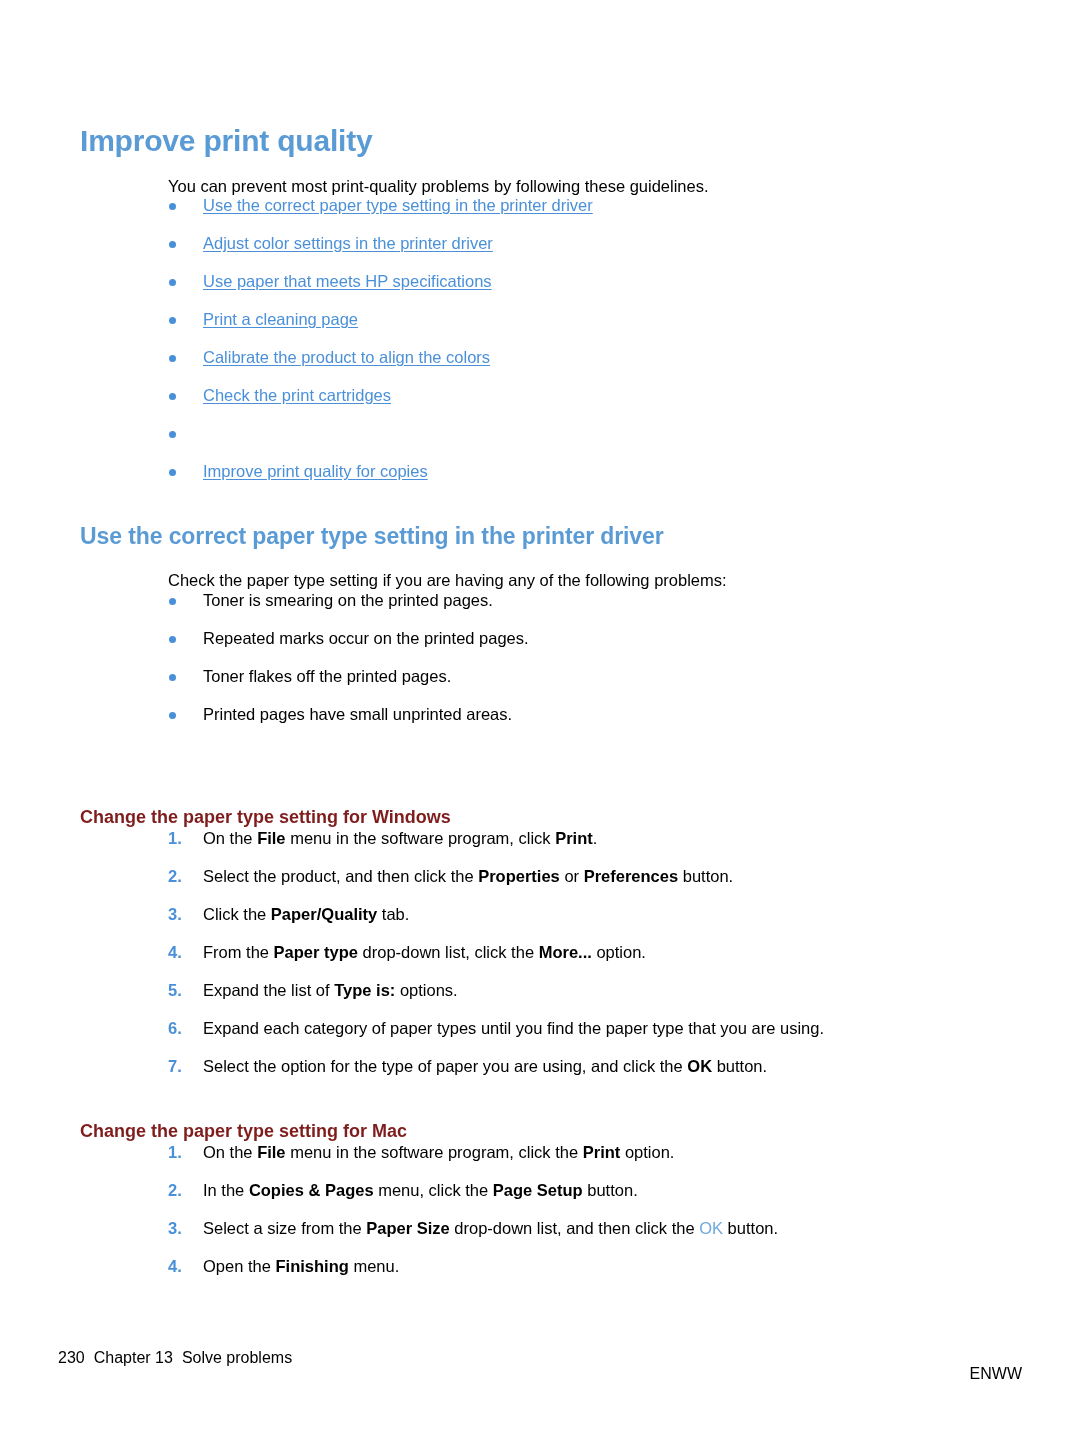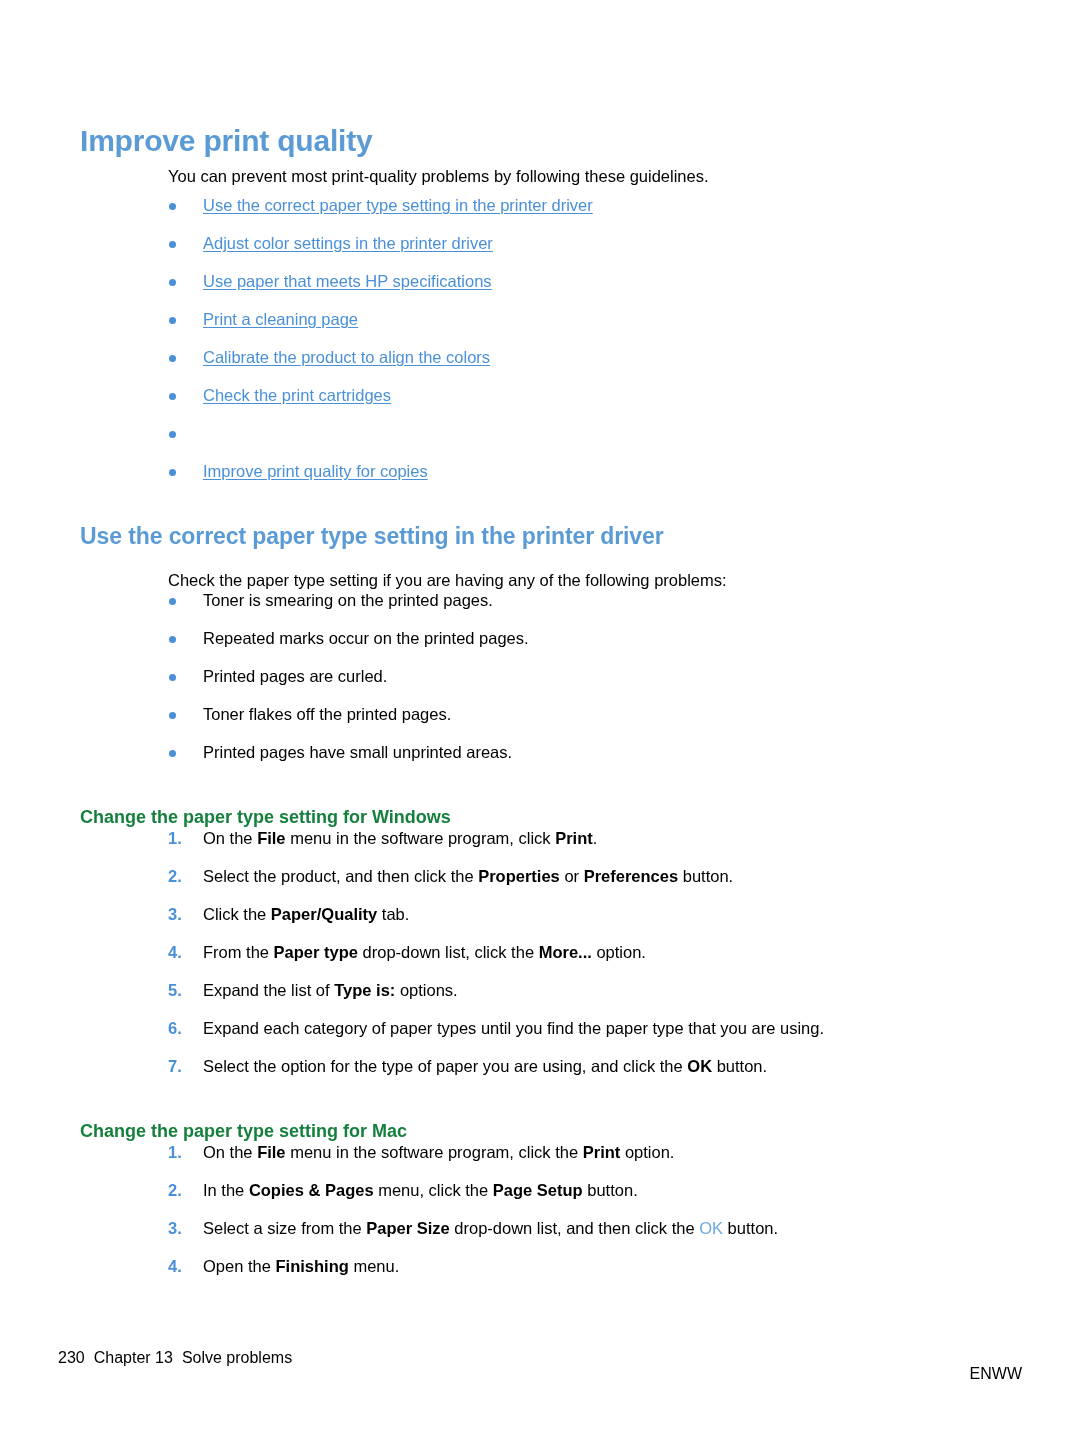--- a/index.html
+++ b/index.html
@@ -44,37 +44,37 @@
     color: #5B9BD5;
     letter-spacing: -0.1px;
     line-height: 1.1;
     white-space: nowrap;
   }
   .h3 {
     position: absolute;
     left: 80px;
     font-size: 18px;
     font-weight: bold;
-    color: #15803d;
+    color: #7f1d1d;
     line-height: 1.1;
     white-space: nowrap;
   }
   .h3-windows { top: 790px; }
   .h3-mac { top: 1104px; }
 
   
   .para {
     position: absolute;
     left: 168px;
     font-size: 16.5px;
     color: #000000;
     line-height: 1.25;
     white-space: nowrap;
   }
-  .para-intro { top: 149px; }
+  .para-intro { top: 159px; }
   .para-check { top: 553px; }
 
   
   .blist {
     position: absolute;
     left: 168px;
     margin: 0;
     padding: 0;
     list-style: none;
   }
@@ -186,21 +186,20 @@
       <li><span class="bullet-dot"></span><span class="doclink">Improve print quality for copies</span></li>
     </ul>
 
   <h2 class="h2">Use the correct paper type setting in the printer driver</h2>
 
   <p class="para para-check">Check the paper type setting if you are having any of the following problems:</p>
 
   <ul class="blist blist-problems">
       <li><span class="bullet-dot"></span><span class="plaintext">Toner is smearing on the printed pages.</span></li>
       <li><span class="bullet-dot"></span><span class="plaintext">Repeated marks occur on the printed pages.</span></li>
-      <li><span class="bullet-dot"></span><span class="plaintext">Printed pages are curled.</span></li>
       <li><span class="bullet-dot"></span><span class="plaintext">Toner flakes off the printed pages.</span></li>
       <li><span class="bullet-dot"></span><span class="plaintext">Printed pages have small unprinted areas.</span></li>
     </ul>
 
   <h3 class="h3 h3-windows">Change the paper type setting for Windows</h3>
 
   <ol class="nlist nlist-windows">
       <li><span class="num">1.</span><span><span>On the </span><b>File</b><span> menu in the software program, click </span><b>Print</b><span>.</span></span></li>
       <li><span class="num">2.</span><span><span>Select the product, and then click the </span><b>Properties</b><span> or </span><b>Preferences</b><span> button.</span></span></li>
       <li><span class="num">3.</span><span><span>Click the </span><b>Paper/Quality</b><span> tab.</span></span></li>

